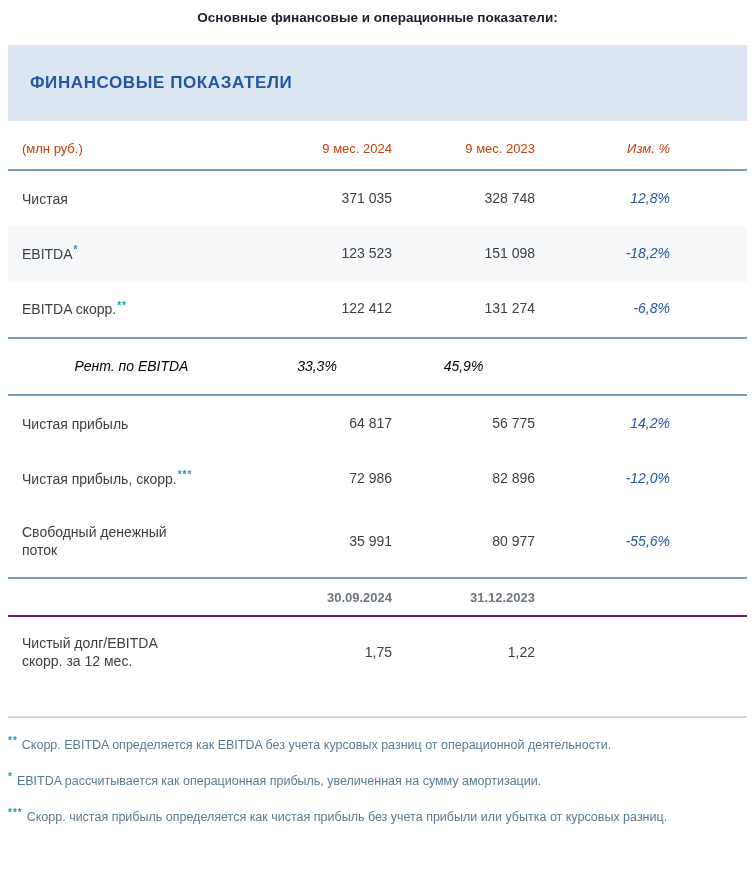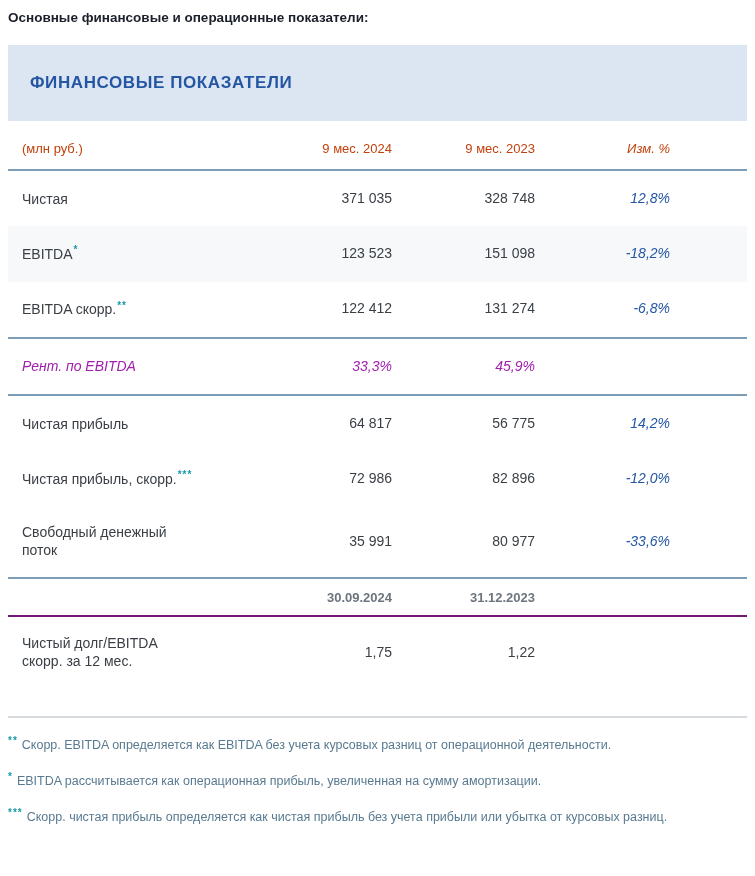--- a/index.html
+++ b/index.html
@@ -12,20 +12,21 @@
     overflow: hidden;
   }
   .page { padding: 8px 8px 0 8px; }
 
   .page-title {
     font-size: 13.5px;
     font-weight: bold;
     color: #1a1f29;
     padding-top: 2px;
     margin-bottom: 20px;
+    text-align: center;
   }
 
   .card { width: 739px; }
 
   .banner {
     background: #dce6f2;
     height: 76px;
     display: flex;
     align-items: center;
     padding-left: 22px;
@@ -57,21 +58,21 @@
 
   .row { padding: 18px 77px 18px 0; }
   .row .cell { color: #3a3f45; }
   .row .cell.chg { color: #2456a4; font-style: italic; }
   .row.shaded { background: #f6f8fa; }
 
   .row.ratio {
     border-top: 2px solid #7d9cb6;
     border-bottom: 2px solid #7d9cb6;
   }
-  .row.ratio .cell { color: #a21caf; font-style: italic; }
+  .row.ratio .cell { color: #000000; font-style: italic; text-align: center; }
 
   sup.mark {
     color: #1899ad;
     font-size: 10px;
     font-weight: bold;
     letter-spacing: 1px;
     margin-left: 1px;
   }
 
   .date-header-row {
@@ -151,21 +152,21 @@
       <div class="cell label"><span class="label-text">Чистая прибыль, скорр.</span><sup class="mark">***</sup></div>
       <div class="cell num">72 986</div>
       <div class="cell num">82 896</div>
       <div class="cell num chg">-12,0%</div>
     </div>
 
     <div class="grid row">
       <div class="cell label"><span class="label-text">Свободный денежный поток</span><sup class="mark"></sup></div>
       <div class="cell num">35 991</div>
       <div class="cell num">80 977</div>
-      <div class="cell num chg">-33,6%</div>
+      <div class="cell num chg">-55,6%</div>
     </div>
 
     <div class="grid date-header-row">
       <div class="cell label"></div>
       <div class="cell num">30.09.2024</div>
       <div class="cell num">31.12.2023</div>
       <div class="cell num"></div>
     </div>
 
 

